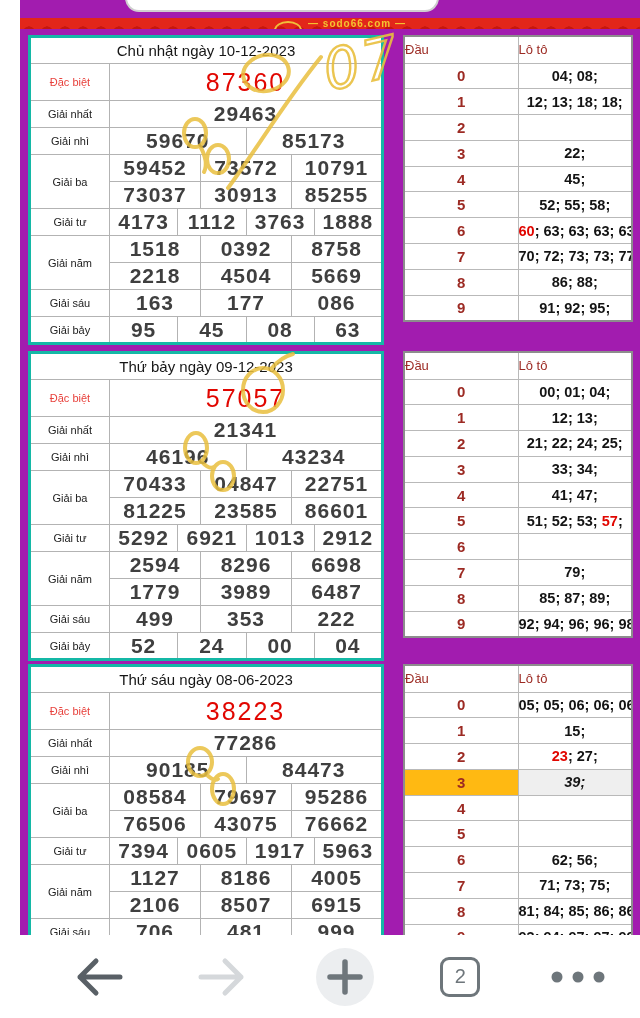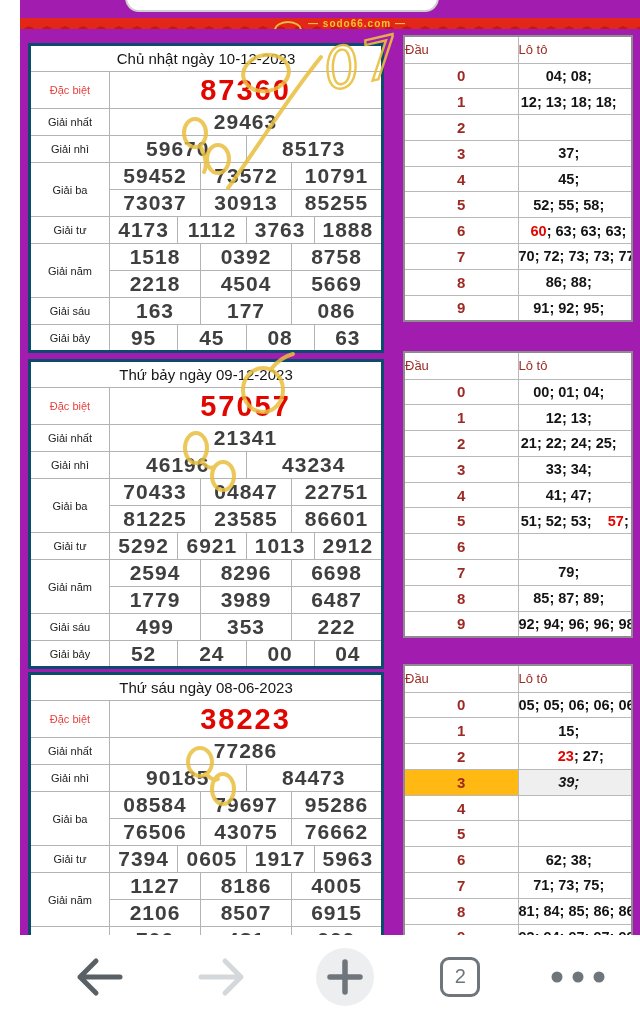--- a/index.html
+++ b/index.html
@@ -12,41 +12,41 @@
   .banner{position:absolute;left:0;top:18px;width:640px;height:11px;background:#e2261a;
           background-image:radial-gradient(circle at 50% 130%, #c5170e 34%, rgba(0,0,0,0) 36%);
           background-size:18px 11px;overflow:hidden;text-align:center;z-index:2;}
   .banner-inner{display:inline-flex;align-items:center;gap:6px;height:11px;}
   .banner-logo{display:inline-block;width:24px;height:14px;border:2px solid #f0bf3a;border-radius:50%;
                position:relative;top:6px;}
   .banner-text{color:#f4c430;font-weight:bold;font-size:10px;line-height:11px;letter-spacing:1px;}
   
   .block{position:absolute;left:8px;width:610px;}
   table{border-collapse:collapse;}
-  .results{position:absolute;left:0;top:12px;width:356px;table-layout:fixed;background:#fff;
-           border:3px solid #0c4a6e;}
+  .results{position:absolute;left:0;top:4px;width:356px;table-layout:fixed;background:#fff;
+           border:3px solid #14b8a6;}
   .results td{border:1px solid #b3b3b3;text-align:center;overflow:hidden;padding:0;}
   .results tr{height:27px;}
   .results tr.srow{height:37px;}
   .results .title{font-size:15px;color:#161616;}
   .lbl{font-size:11px;color:#222;}
   .lbl-red{color:#e8423d;}
   .val{font-weight:bold;font-size:21px;color:#3f3f3f;letter-spacing:1px;}
-  .sval{font-weight:bold;font-size:29px;color:#e10600;letter-spacing:2px;}
+  .sval{font-weight:normal;font-size:25px;color:#e10600;letter-spacing:2px;}
   .c0{width:80px;}
   
   .loto{position:absolute;left:375px;top:4px;width:230px;table-layout:fixed;background:#fff;
         border:2px solid #8d8d8d;}
   .loto td{border:1px solid #b9b9b9;padding:0;overflow:hidden;}
   .loto tr{height:25.8px;}
   .loto tr.lhead{height:27px;}
   .lh-dau,.lh-val{color:#9c2a23;font-size:13px;text-align:left;padding-left:8px;}
   .dau{color:#9c2a23;font-weight:bold;font-size:15px;text-align:center;width:50px;}
   .lvals{font-weight:bold;font-size:14.5px;color:#141414;text-align:center;padding-left:6px;white-space:nowrap;}
-  .lvals .red{color:#e10600;padding-left:12px;}
+  .lvals .red{color:#e10600;}
   .loto tr.hl .dau{background:#ffb912;}
   .loto tr.hl .lvals{background:#efefef;font-style:italic;}
   
   .sliver{position:absolute;left:627px;width:13px;background:#fff;border-left:2px solid #9a9a9a;overflow:hidden;}
   .sliver-row{height:27.5px;border-bottom:1px solid #d2d2d2;font-size:11px;color:#444;line-height:27px;
               overflow:hidden;padding-left:2px;}
   .sliver-row.gray{background:#f0f0f0;}
   .sliver-red{position:absolute;left:0;width:13px;background:#e0251c;}
   
   .overlay{position:absolute;left:0;top:0;z-index:30;pointer-events:none;}
@@ -154,21 +154,21 @@
         <tr>
             <td class="dau">1</td>
             <td class="lvals"><span>12; 13; 18; 18;</span><span class="red"></span><span></span></td>
           </tr>
         <tr>
             <td class="dau">2</td>
             <td class="lvals"><span></span><span class="red"></span><span></span></td>
           </tr>
         <tr>
             <td class="dau">3</td>
-            <td class="lvals"><span>37;</span><span class="red"></span><span></span></td>
+            <td class="lvals"><span>22;</span><span class="red"></span><span></span></td>
           </tr>
         <tr>
             <td class="dau">4</td>
             <td class="lvals"><span>45;</span><span class="red"></span><span></span></td>
           </tr>
         <tr>
             <td class="dau">5</td>
             <td class="lvals"><span>52; 55; 58;</span><span class="red"></span><span></span></td>
           </tr>
         <tr>
@@ -395,21 +395,21 @@
         <tr>
             <td class="dau">4</td>
             <td class="lvals"><span></span><span class="red"></span><span></span></td>
           </tr>
         <tr>
             <td class="dau">5</td>
             <td class="lvals"><span></span><span class="red"></span><span></span></td>
           </tr>
         <tr>
             <td class="dau">6</td>
-            <td class="lvals"><span>62; 38;</span><span class="red"></span><span></span></td>
+            <td class="lvals"><span>62; 56;</span><span class="red"></span><span></span></td>
           </tr>
         <tr>
             <td class="dau">7</td>
             <td class="lvals"><span>71; 73; 75;</span><span class="red"></span><span></span></td>
           </tr>
         <tr>
             <td class="dau">8</td>
             <td class="lvals"><span>81; 84; 85; 86; 86; 86;</span><span class="red"></span><span></span></td>
           </tr>
         <tr>

